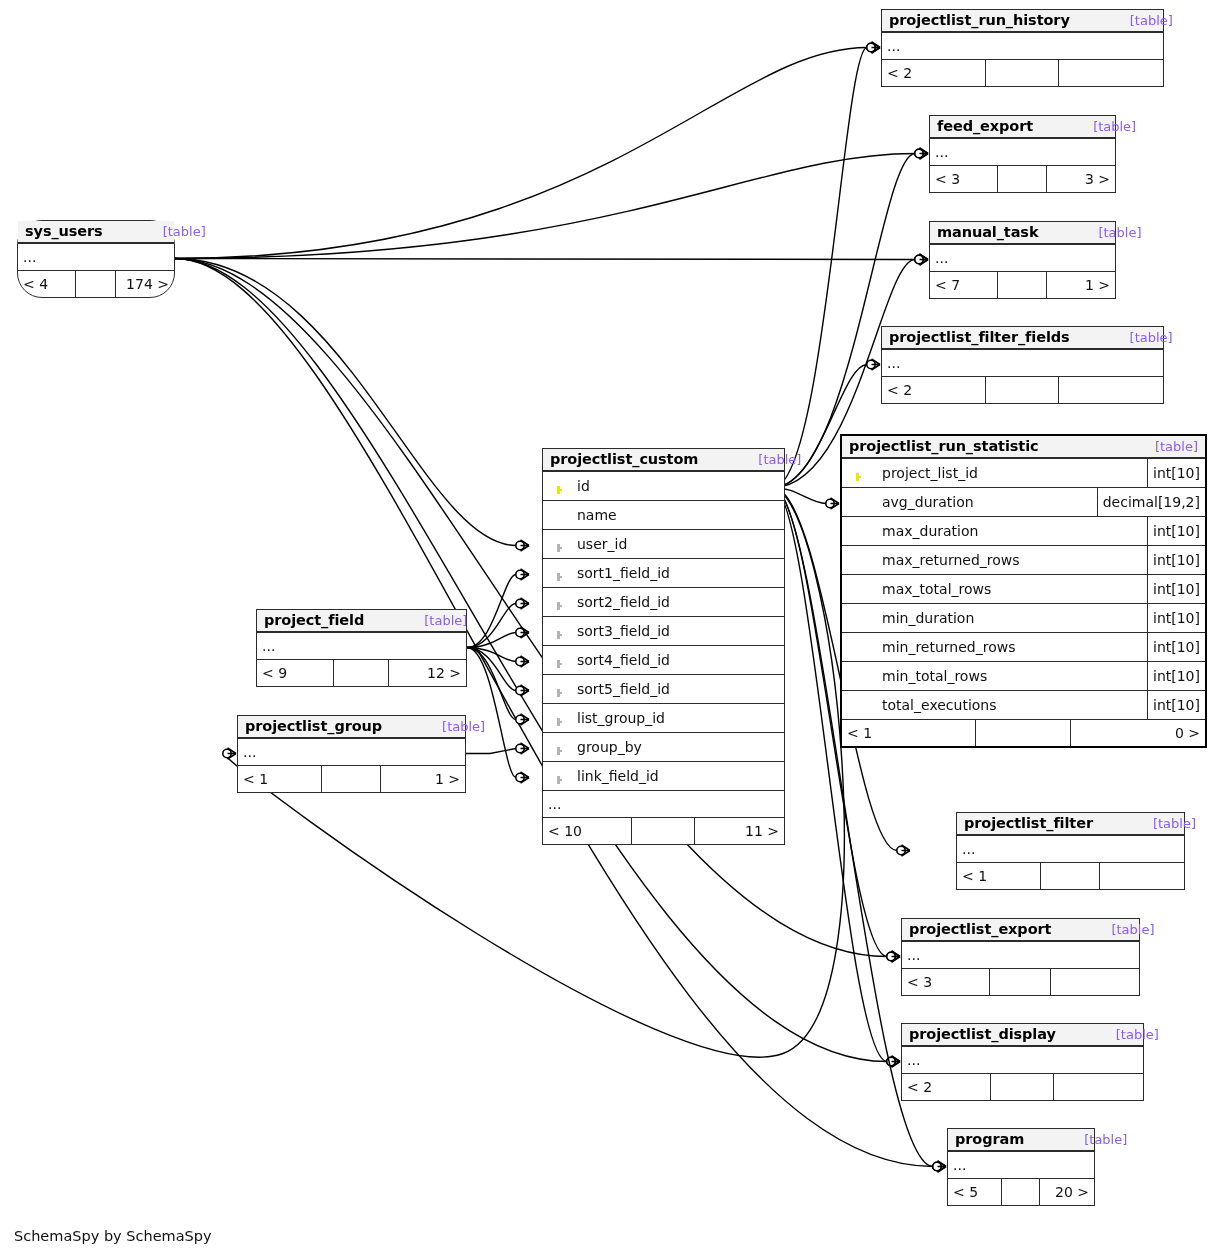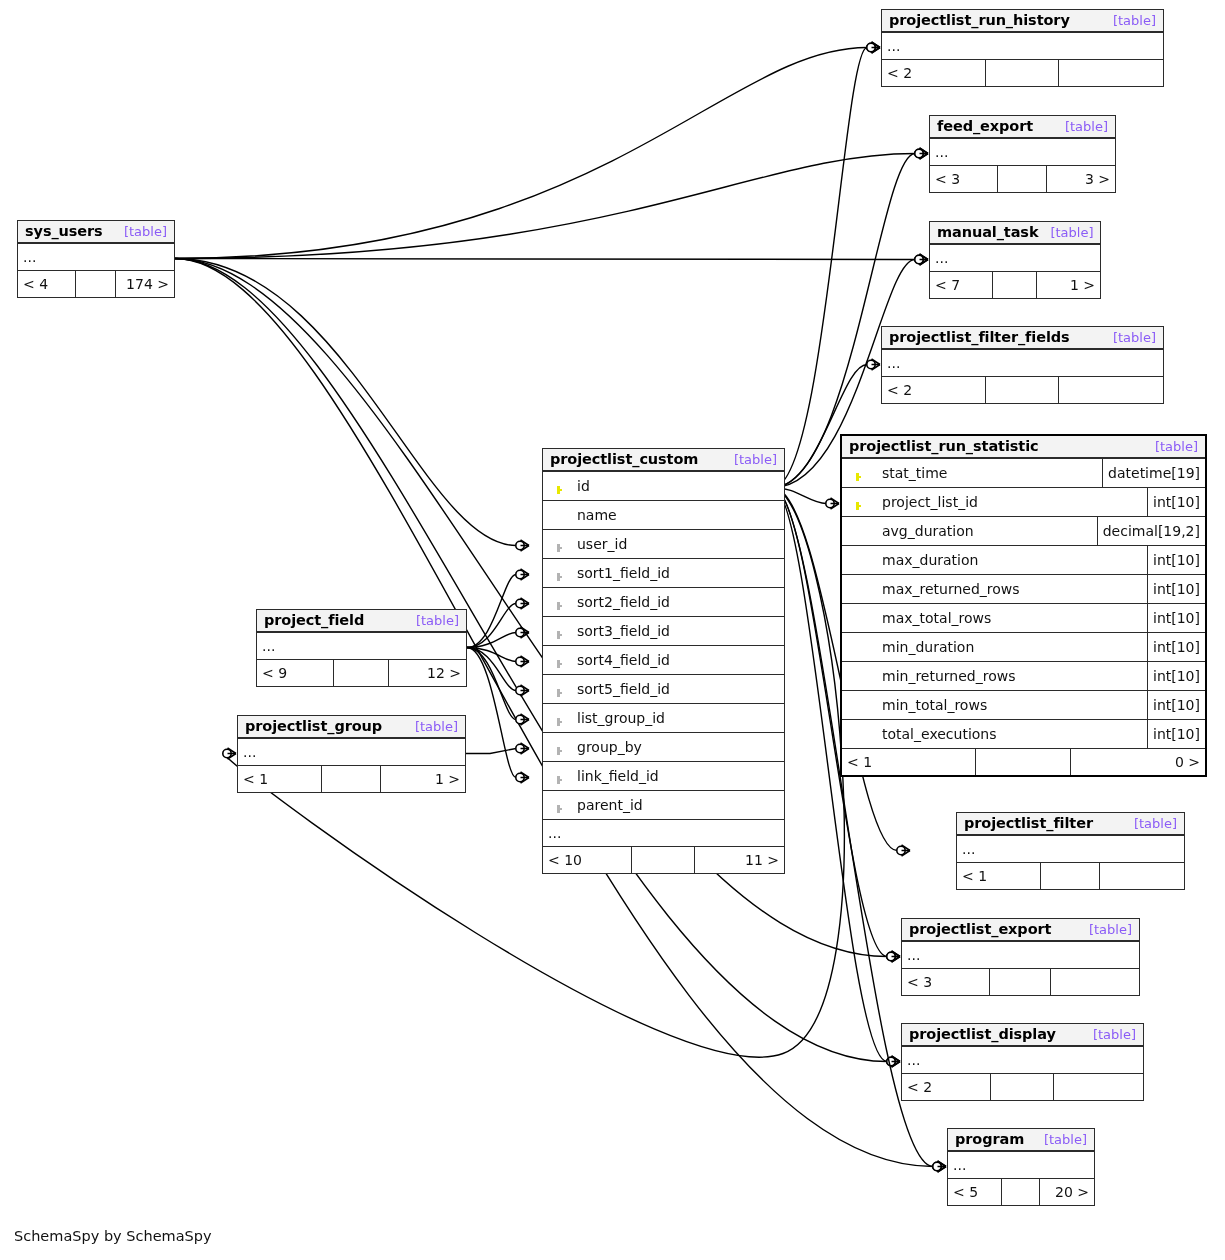--- a/index.html
+++ b/index.html
@@ -10,21 +10,21 @@
   }
   #canvas{position:absolute;left:0;top:0;width:1225px;height:1260px;}
   #edges{position:absolute;left:0;top:0;width:1225px;height:1260px;pointer-events:none;}
 
   .table-node{position:absolute;box-sizing:border-box;background:#ffffff;
     border:1px solid #2b2b2b;}
   .table-node.thick{border:2px solid #000000;}
 
   .tbl-header{display:flex;align-items:center;justify-content:space-between;
     background:#f3f3f3;border-bottom:2px solid #2b2b2b;
-    padding:2px 7px 3px 7px;white-space:nowrap;}
+    padding:2px 7px 3px 7px;white-space:nowrap;gap:48px;}
   .tbl-name{font-weight:bold;font-size:14.5px;color:#000;letter-spacing:-0.1px;}
   .tbl-kind{font-size:13px;color:#8b5cf6;padding-left:12px;}
 
   .col-row{display:flex;align-items:center;border-bottom:1px solid #2b2b2b;
     height:29px;box-sizing:border-box;background:#fff;}
   .col-row:last-of-type{border-bottom:1px solid #2b2b2b;}
   .col-key{width:30px;flex:0 0 30px;display:flex;align-items:center;
     justify-content:center;}
   .col-name{flex:1 1 auto;font-size:14px;color:#111;padding-left:4px;
     white-space:nowrap;overflow:hidden;}
@@ -255,21 +255,21 @@
           <span class="tbl-name">feed_export</span>
           <span class="tbl-kind">[table]</span>
         </div>
         <div class="ellipsis-row top">...</div>
         <div class="foot-row">
           <span class="foot-cell foot-left">&lt; 3</span>
           <span class="foot-cell foot-mid"></span>
           <span class="foot-cell foot-right">3 &gt;</span>
         </div>
       </div>
-      <div class="table-node" style="left: 929px; top: 221px; width: 172px;">
+      <div class="table-node" style="left: 929px; top: 221px; width: 187px;">
         <div class="tbl-header">
           <span class="tbl-name">manual_task</span>
           <span class="tbl-kind">[table]</span>
         </div>
         <div class="ellipsis-row top">...</div>
         <div class="foot-row">
           <span class="foot-cell foot-left">&lt; 7</span>
           <span class="foot-cell foot-mid"></span>
           <span class="foot-cell foot-right">1 &gt;</span>
         </div>
@@ -283,27 +283,20 @@
         <div class="foot-row">
           <span class="foot-cell foot-left">&lt; 2</span>
           <span class="foot-cell foot-mid"></span>
           <span class="foot-cell foot-right"></span>
         </div>
       </div>
       <div class="table-node thick" style="left: 840px; top: 434px; width: 367px;">
         <div class="tbl-header">
           <span class="tbl-name">projectlist_run_statistic</span>
           <span class="tbl-kind">[table]</span>
-        </div>
-        <div class="col-row has-type">
-          <span class="col-key">
-            <span class="keyicon k-pk"><span class="head"></span><span class="shaft"></span><span class="tooth"></span></span>
-          </span>
-          <span class="col-name">stat_time</span>
-          <span class="col-type">datetime[19]</span>
         </div>
         <div class="col-row has-type">
           <span class="col-key">
             <span class="keyicon k-pk"><span class="head"></span><span class="shaft"></span><span class="tooth"></span></span>
           </span>
           <span class="col-name">project_list_id</span>
           <span class="col-type">int[10]</span>
         </div>
         <div class="col-row has-type">
           <span class="col-key"></span>
@@ -413,34 +406,28 @@
             <span class="keyicon k-fk"><span class="head"></span><span class="shaft"></span><span class="tooth"></span></span>
           </span>
           <span class="col-name">group_by</span>
         </div>
         <div class="col-row">
           <span class="col-key">
             <span class="keyicon k-fk"><span class="head"></span><span class="shaft"></span><span class="tooth"></span></span>
           </span>
           <span class="col-name">link_field_id</span>
         </div>
-        <div class="col-row">
-          <span class="col-key">
-            <span class="keyicon k-fk"><span class="head"></span><span class="shaft"></span><span class="tooth"></span></span>
-          </span>
-          <span class="col-name">parent_id</span>
-        </div>
         <div class="ellipsis-row">...</div>
         <div class="foot-row">
           <span class="foot-cell foot-left">&lt; 10</span>
           <span class="foot-cell foot-mid"></span>
           <span class="foot-cell foot-right">11 &gt;</span>
         </div>
       </div>
-      <div class="table-node" style="left: 17px; top: 220px; width: 158px;">
+      <div class="table-node" style="left: 17px; top: 220px; width: 158px; border-radius: 25px;">
         <div class="tbl-header">
           <span class="tbl-name">sys_users</span>
           <span class="tbl-kind">[table]</span>
         </div>
         <div class="ellipsis-row top">...</div>
         <div class="foot-row">
           <span class="foot-cell foot-left">&lt; 4</span>
           <span class="foot-cell foot-mid"></span>
           <span class="foot-cell foot-right">174 &gt;</span>
         </div>

